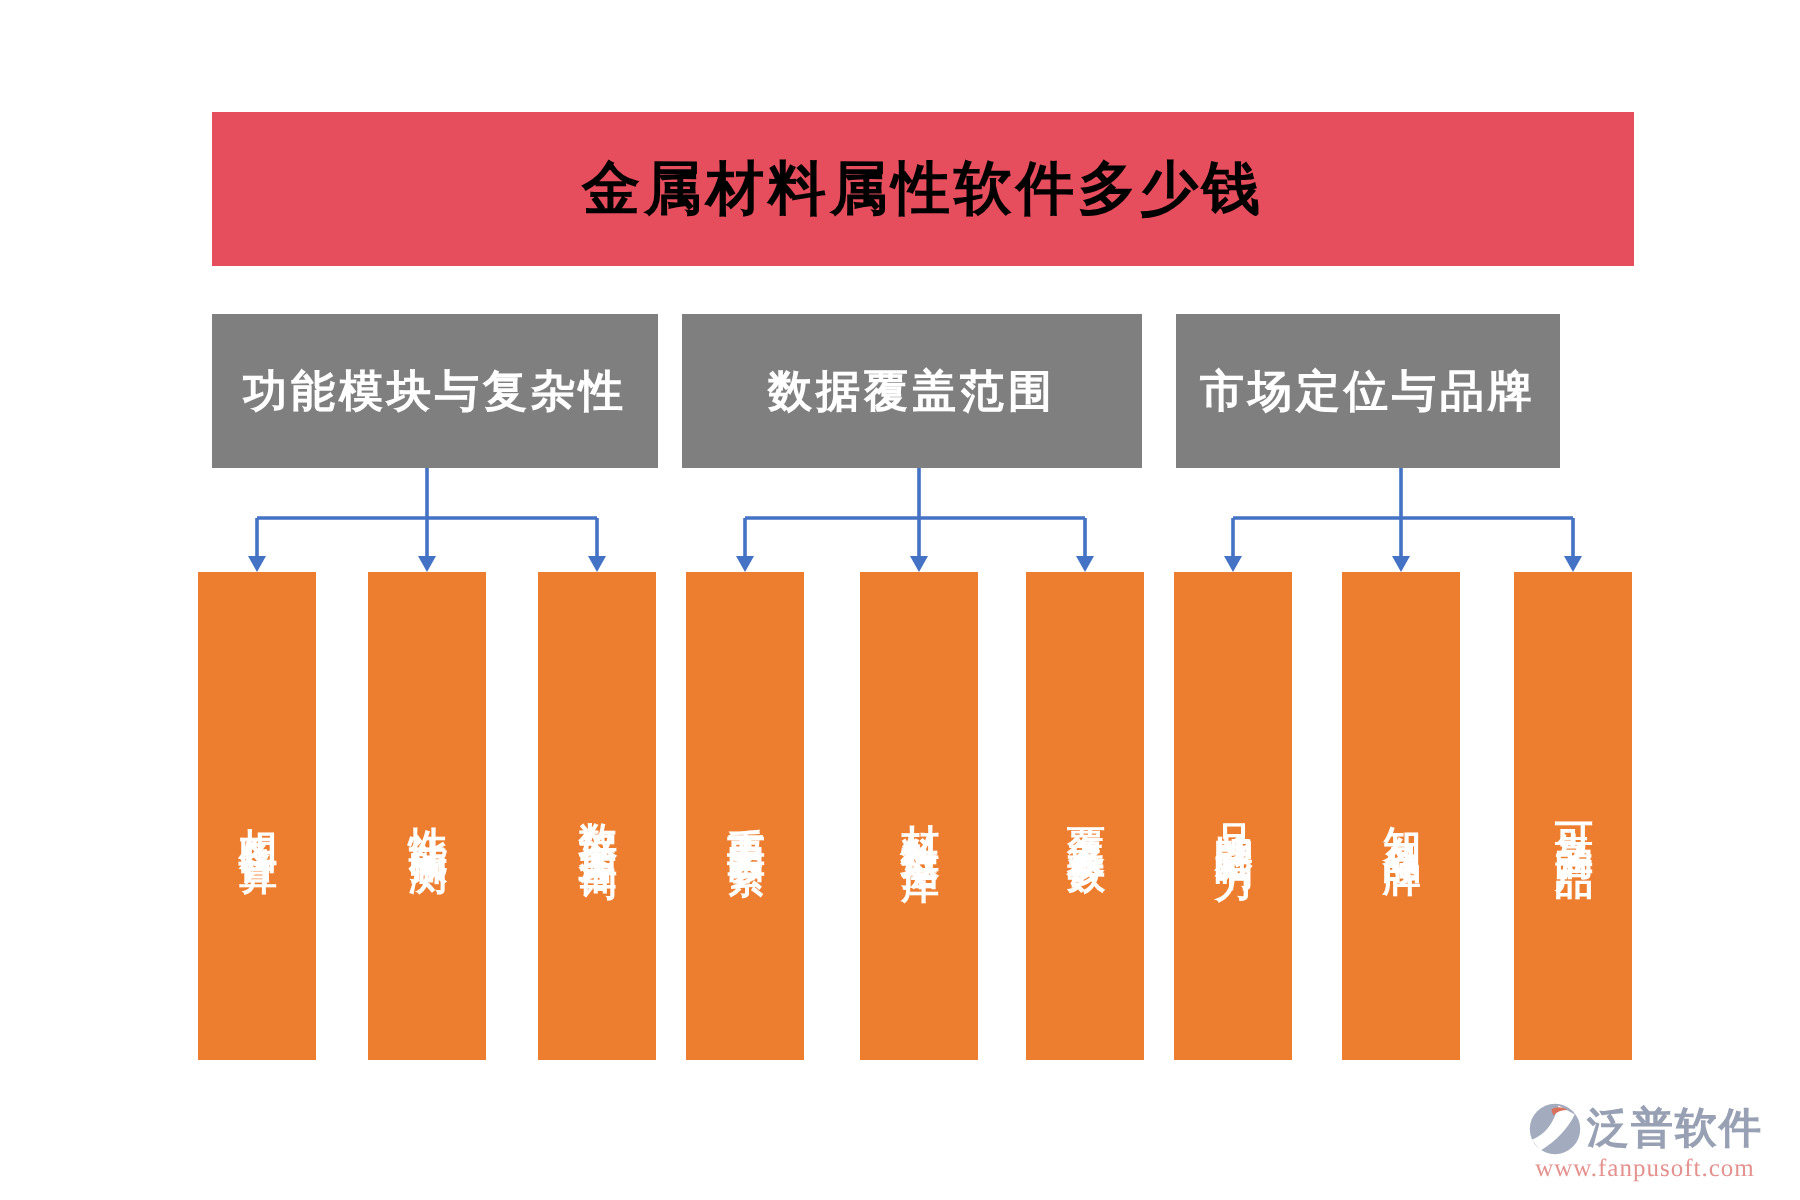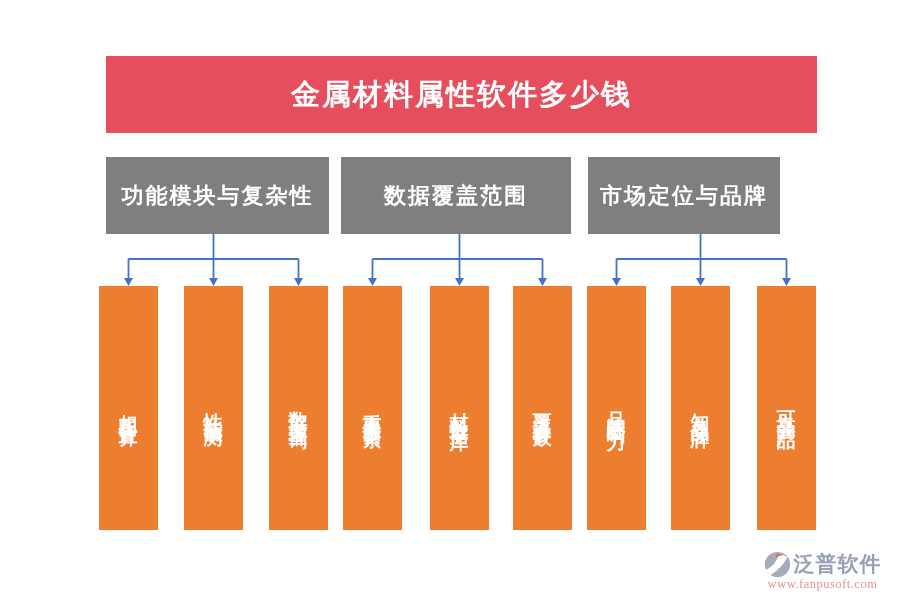--- a/index.html
+++ b/index.html
@@ -17,21 +17,21 @@
   }
   
   .banner {
     position: absolute;
     left: 106px; top: 56px;
     width: 711px; height: 77px;
     background: var(--banner, #e64d5d);
     display: flex; align-items: center; justify-content: center;
   }
   .banner .title-text {
-    color: #ffffff;
+    color: #000000;
     font-size: 29px;
     font-weight: bold;
     letter-spacing: 2px;
     white-space: nowrap;
   }
   
   .header-box {
     position: absolute;
     top: 157px; height: 77px;
     background: var(--header-box, #7f7f7f);

